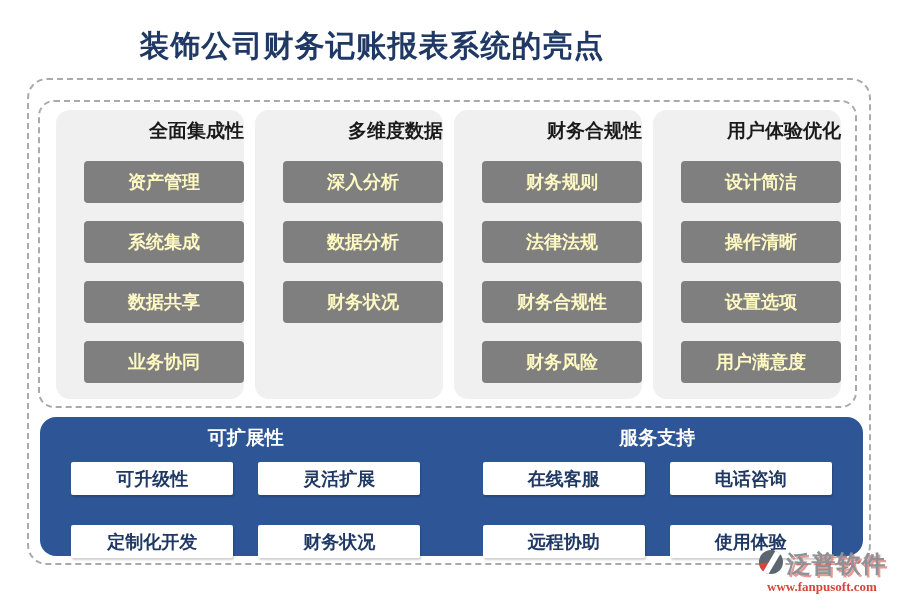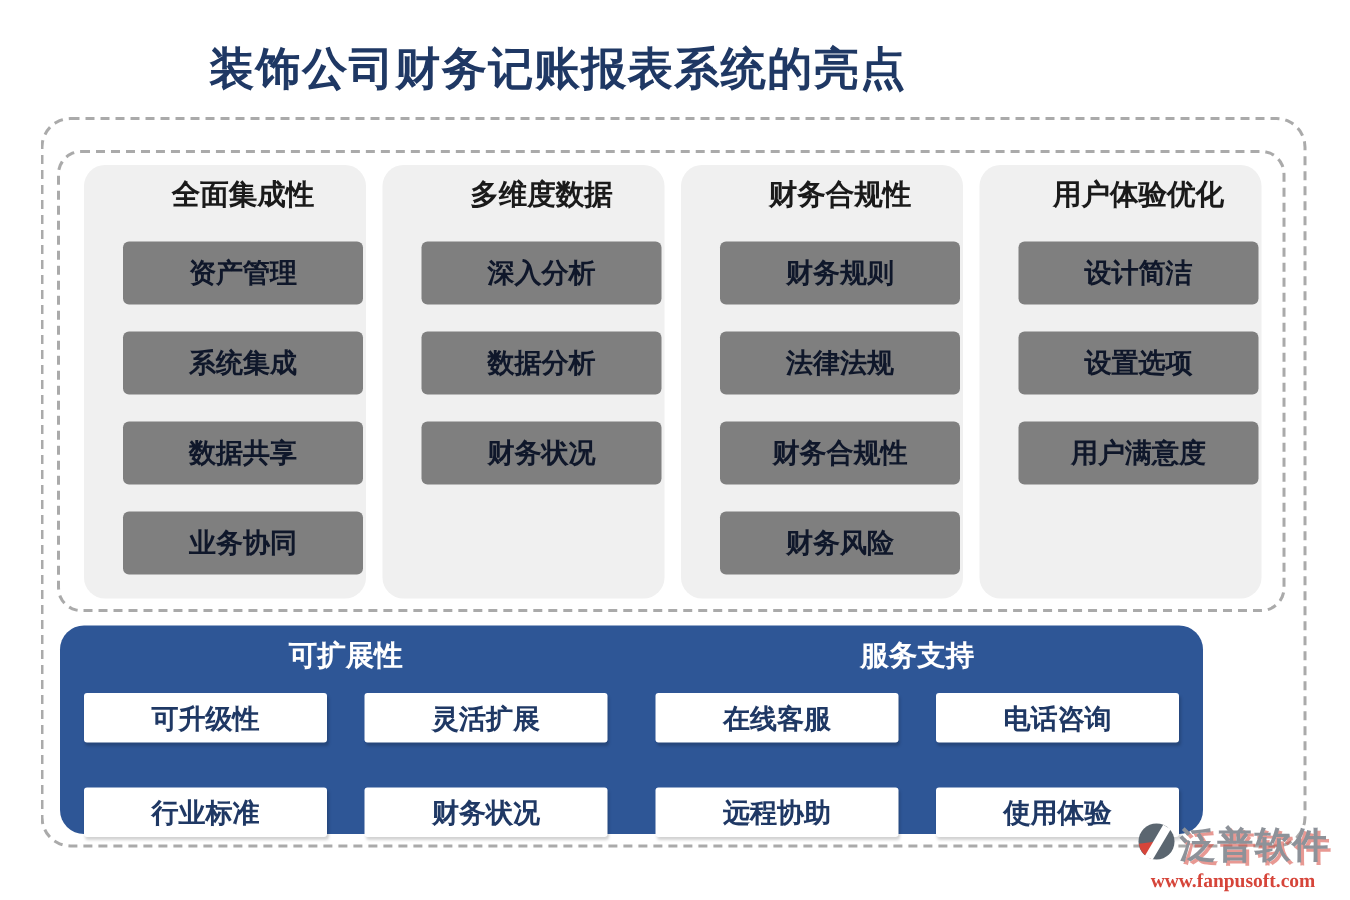--- a/index.html
+++ b/index.html
@@ -44,47 +44,47 @@
     display:flex;
     justify-content:space-between;
     padding:8px 14px 0 16px;
   }
   .feature-card{
     width:188px;height:289px;
     background:var(--card_gray,#f0f0f0);
     border-radius:14px;
     display:flex;
     flex-direction:column;
-    align-items:center;
+    align-items:flex-end;
     padding-top:9px;
     padding-left:24px;
   }
   .card-header{
     font-size:19px;
     font-weight:bold;
     color:#1a1a1a;
     line-height:24px;
   }
   .gray-btn{
     width:160px;height:42px;
     margin-top:18px;
     background:var(--button_gray,#7f7f7f);
     border:none;
     border-radius:4px;
-    color:#0f172a;
+    color:#fef9c3;
     font-family:inherit;
     font-size:18px;
     font-weight:bold;
     cursor:pointer;
     display:flex;align-items:center;justify-content:center;
   }
   .bottom-panel{
     position:absolute;
     left:11px;top:337px;
-    width:762px;height:139px;
+    width:823px;height:139px;
     background:var(--panel_blue,#2e5696);
     border-radius:16px;
     display:flex;
   }
   .bottom-section{
     flex:1;
     display:flex;
     flex-direction:column;
     align-items:center;
     padding-top:9px;
@@ -172,34 +172,35 @@
       <div class="card-header">财务合规性</div>
       <button class="gray-btn">财务规则</button>
       <button class="gray-btn">法律法规</button>
       <button class="gray-btn">财务合规性</button>
       <button class="gray-btn">财务风险</button>
     </div>
 
     <div class="feature-card">
       <div class="card-header">用户体验优化</div>
       <button class="gray-btn">设计简洁</button>
+      <button class="gray-btn">操作清晰</button>
       <button class="gray-btn">设置选项</button>
       <button class="gray-btn">用户满意度</button>
     </div>
 
   </div>
 
   <div class="bottom-panel">
 
     <div class="bottom-section">
       <div class="bottom-header">可扩展性</div>
       <div class="bottom-grid">
         <button class="white-btn">可升级性</button>
         <button class="white-btn">灵活扩展</button>
-        <button class="white-btn">行业标准</button>
+        <button class="white-btn">定制化开发</button>
         <button class="white-btn">财务状况</button>
       </div>
     </div>
 
     <div class="bottom-section">
       <div class="bottom-header">服务支持</div>
       <div class="bottom-grid">
         <button class="white-btn">在线客服</button>
         <button class="white-btn">电话咨询</button>
         <button class="white-btn">远程协助</button>

